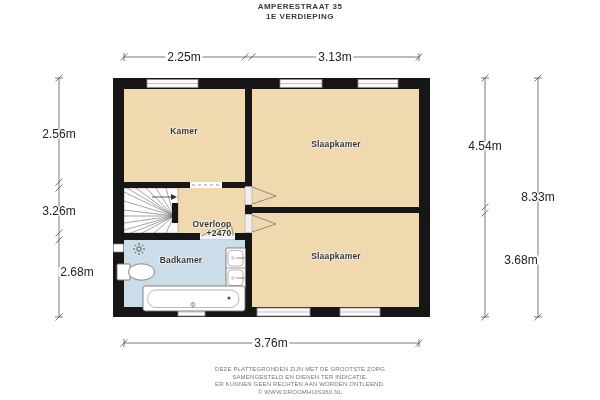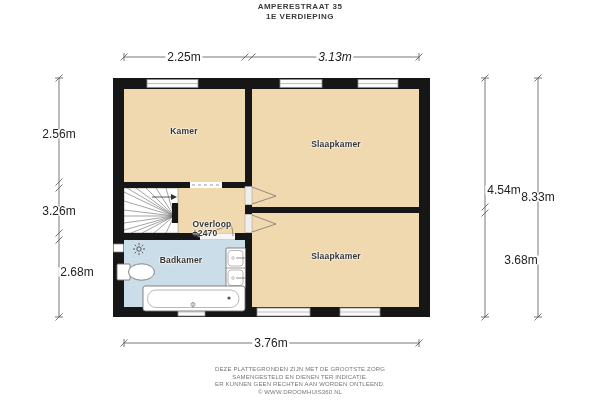--- a/index.html
+++ b/index.html
@@ -16,21 +16,21 @@
   .fixthin{fill:none;stroke:#999;stroke-width:0.7;}
   .stairline{stroke:#666;stroke-width:0.6;}
   .doorline{stroke:#777;stroke-width:0.8;fill:none;}
   .jamb{fill:#efefef;stroke:#999;stroke-width:0.5;}
   .dim{stroke:var(--dimension-line,#555);stroke-width:0.8;}
   .mv{stroke:#333;stroke-width:0.8;fill:none;}
   
   .lab{position:absolute;transform:translate(-50%,-50%);white-space:nowrap;}
   .dimlab{font-size:12px;color:#222;background:#fff;padding:0 2px;line-height:9px;}
   .roomlab{font-size:8.5px;font-weight:bold;color:#333;letter-spacing:.2px;
-           text-shadow:0 0 2px #fff,0 0 2px #fff,0 0 2px #fff;text-align:left;line-height:9px;}
+           text-shadow:0 0 2px #fff,0 0 2px #fff,0 0 2px #fff;text-align:right;line-height:9px;}
   #title{position:absolute;left:0;top:2px;width:100%;text-align:center;
          font-size:8px;font-weight:bold;color:#3a3a3a;letter-spacing:.5px;line-height:10px;}
   #disclaimer{position:absolute;left:0;top:366px;width:100%;text-align:center;
               font-size:6px;color:#777;letter-spacing:.15px;line-height:7.5px;}
 </style>
 </head>
 <body>
 
 <div id="stage">
 
@@ -193,25 +193,25 @@
   <div class="lab roomlab" style="left:184px;top:131px;">Kamer</div>
   <div class="lab roomlab" style="left:336px;top:144px;">Slaapkamer</div>
   <div class="lab roomlab" style="left:336px;top:256px;">Slaapkamer</div>
   <div class="lab roomlab" style="left:212px;top:210px;margin-top:19px;">
     <div>Overloop</div>
     <div>+2470</div>
   </div>
   <div class="lab roomlab" style="left:181px;top:260px;">Badkamer</div>
 
   <div class="lab dimlab" style="left:184px;top:57px;">2.25m</div>
-  <div class="lab dimlab" style="left:335px;top:57px;font-style:italic;">3.13m</div>
+  <div class="lab dimlab" style="left:335px;top:57px;">3.13m</div>
   <div class="lab dimlab" style="left:59px;top:134px;">2.56m</div>
   <div class="lab dimlab" style="left:59px;top:211px;">3.26m</div>
   <div class="lab dimlab" style="left:77px;top:272px;">2.68m</div>
-  <div class="lab dimlab" style="left:504px;top:146px;margin-top:44px;">4.54m</div>
+  <div class="lab dimlab" style="left:485px;top:146px;">4.54m</div>
   <div class="lab dimlab" style="left:485px;top:260px;margin-left:36px;">3.68m</div>
   <div class="lab dimlab" style="left:538px;top:197px;">8.33m</div>
   <div class="lab dimlab" style="left:271px;top:343px;">3.76m</div>
 
   <div id="disclaimer">
     <div>DEZE PLATTEGRONDEN ZIJN MET DE GROOTSTE ZORG</div>
     <div>SAMENGESTELD EN DIENEN TER INDICATIE.</div>
     <div>ER KUNNEN GEEN RECHTEN AAN WORDEN ONTLEEND.</div>
     <div>© WWW.DROOMHUIS360.NL</div>
   </div>

